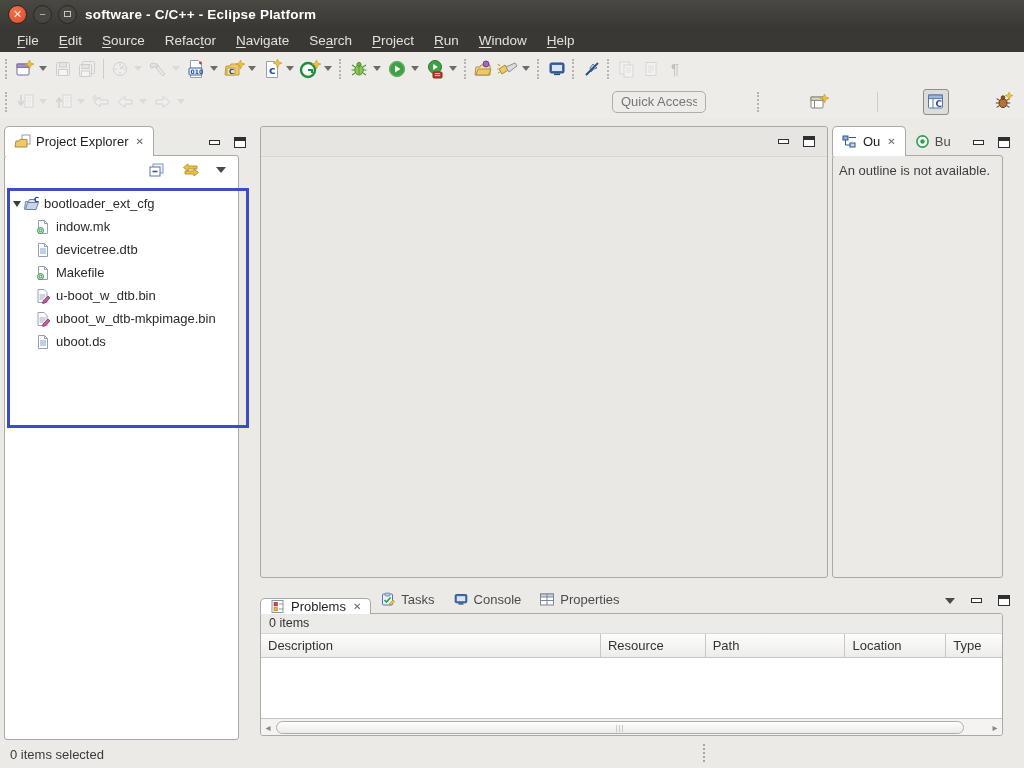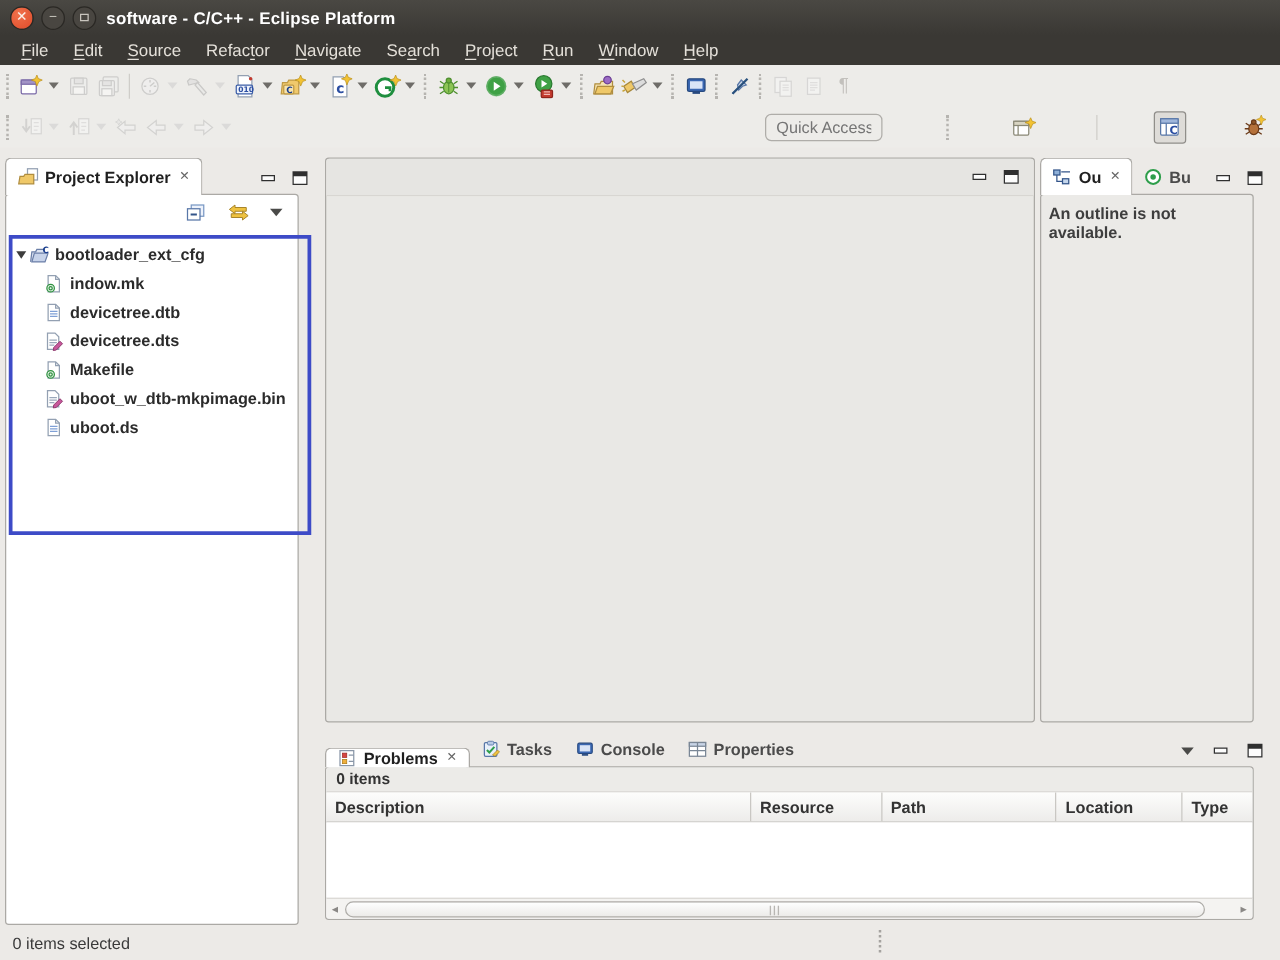--- a/index.html
+++ b/index.html
@@ -33,21 +33,21 @@
   .dis { opacity:.45; filter:grayscale(1); }
   .glyph-dis { color:#C2C0BC; font-size:15px; }
 
   .tb-right { margin-left:auto; display:flex; align-items:center; padding-right:8px;gap:41px; }
   .qa-input { width:94px; height:22px; border:1px solid #AFADA9; border-radius:5px; background:#EDECE9;
     color:#9E9C98; font-size:13px; padding:0 8px; font-family:inherit; }
   .persp-btn { width:26px; height:26px; display:flex; align-items:center; justify-content:center; border-radius:3px; }
   .persp-btn.active { background:#DEDCD8; border:1px solid #908E8A; }
 
   
-  .panel { position:absolute;font-weight:bold; }
+  .panel { position:absolute; }
   .tabstrip { position:relative; height:30px; display:flex; align-items:flex-end; }
   .tab { display:flex; align-items:center; gap:5px; height:29px; padding:0 9px; font-size:13px; color:#4B4B4B; border-radius:5px 5px 0 0; }
   .tab.active { background:#FFFFFF; border:1px solid #ABA9A5; border-bottom:none; color:#1F1F1F; height:30px; position:relative; z-index:2; }
   .tab-close { font-size:10px; color:#666; padding-left:2px; }
   .strip-btns { margin-left:auto; display:flex; align-items:center; gap:14px; padding-right:10px; padding-bottom:8px; }
   .g-min { width:11px; height:5px; border:1.5px solid #2F2F2F; background:#FCFCFC; display:block; }
   .g-max { width:12px; height:11px; border:1.5px solid #2F2F2F; border-top-width:4px; background:#FCFCFC; display:block; }
   .body { position:absolute; left:0; right:17px; bottom:0; border:1px solid #ABA9A5; border-radius:3px; background:#FFF; }
   .view-menu-tri { width:0; height:0; border-left:5px solid transparent; border-right:5px solid transparent; border-top:6px solid #4A4A48; display:block; }
 
@@ -510,41 +510,41 @@
               <svg width="17" height="16">
                 <use href="#i-file" width="16" height="16"></use>
               </svg>
             </span>
           <span class="tlabel">devicetree.dtb</span>
         </div>
         <div class="trow lvl1">
           <span class="exp"></span>
           <span class="ticon">
               <svg width="17" height="16">
-                <use href="#i-file-edit" width="16" height="16"></use>
-              </svg>
-            </span>
-          <span class="tlabel">devicetree.dts</span>
-        </div>
-        <div class="trow lvl1">
-          <span class="exp"></span>
-          <span class="ticon">
-              <svg width="17" height="16">
                 <use href="#i-makefile" width="16" height="16"></use>
               </svg>
             </span>
           <span class="tlabel">Makefile</span>
         </div>
         <div class="trow lvl1">
           <span class="exp"></span>
           <span class="ticon">
               <svg width="17" height="16">
                 <use href="#i-file-edit" width="16" height="16"></use>
               </svg>
             </span>
+          <span class="tlabel">u-boot_w_dtb.bin</span>
+        </div>
+        <div class="trow lvl1">
+          <span class="exp"></span>
+          <span class="ticon">
+              <svg width="17" height="16">
+                <use href="#i-file-edit" width="16" height="16"></use>
+              </svg>
+            </span>
           <span class="tlabel">uboot_w_dtb-mkpimage.bin</span>
         </div>
         <div class="trow lvl1">
           <span class="exp"></span>
           <span class="ticon">
               <svg width="17" height="16">
                 <use href="#i-file" width="16" height="16"></use>
               </svg>
             </span>
           <span class="tlabel">uboot.ds</span>

